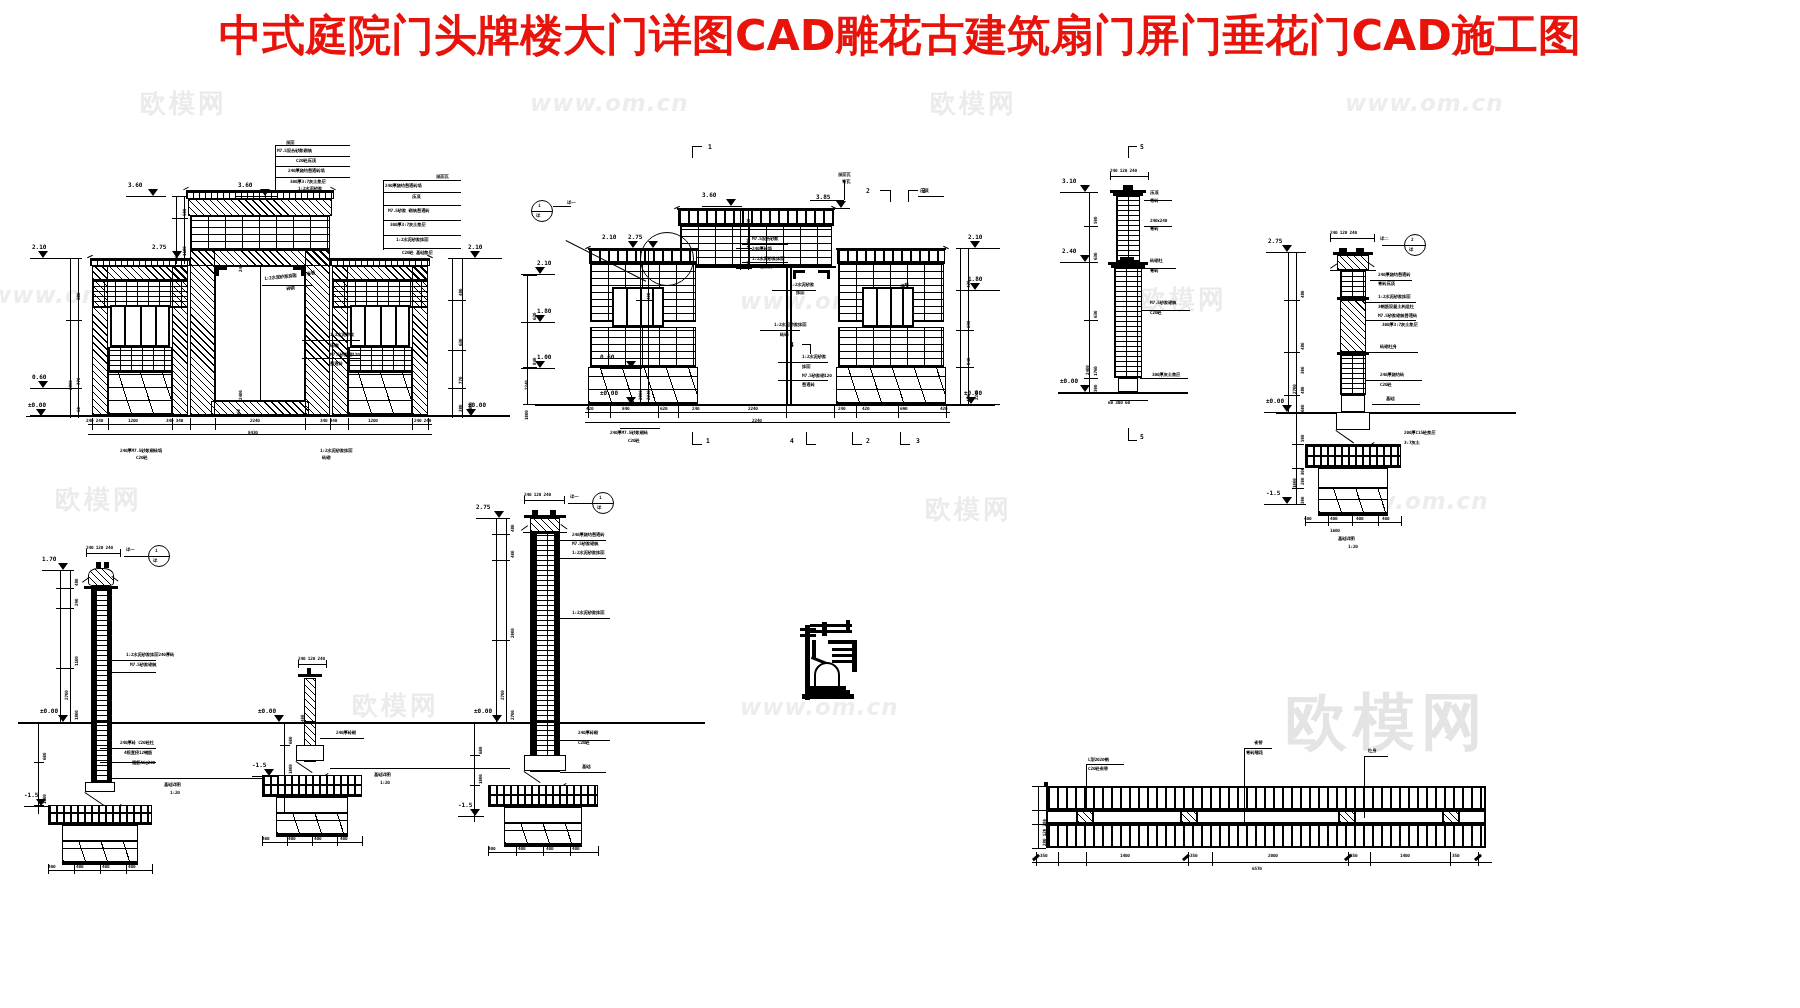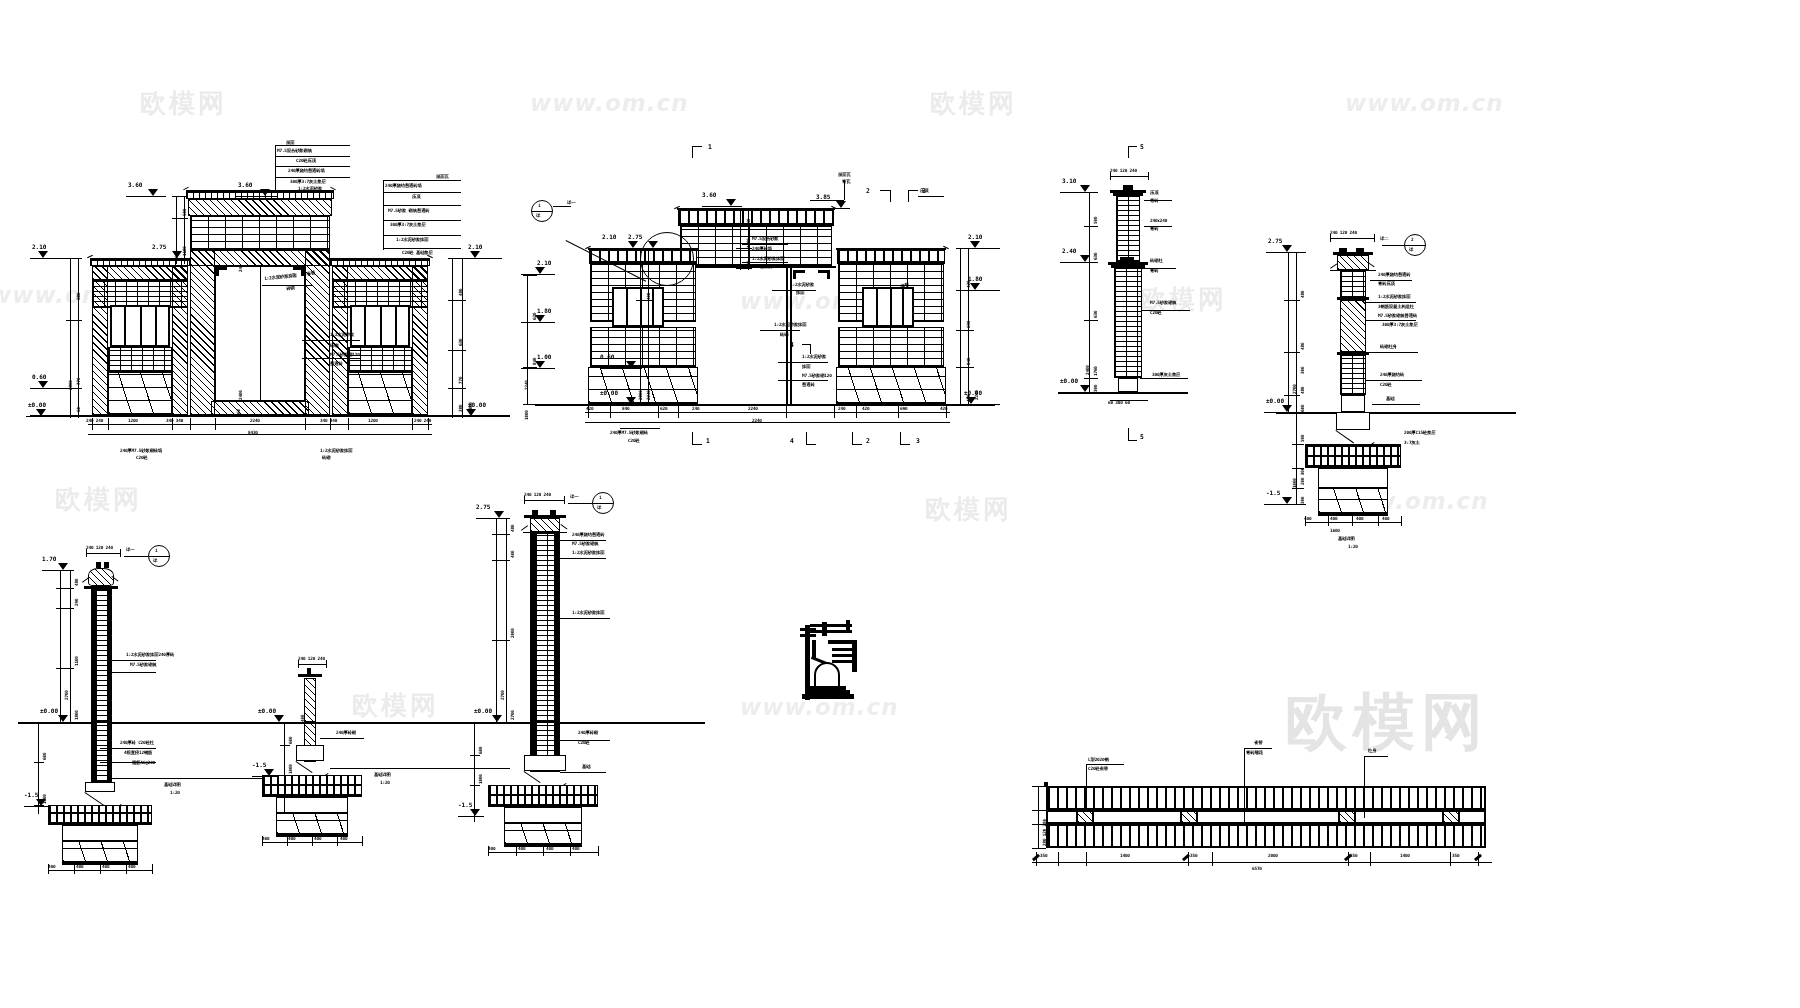--- a/index.html
+++ b/index.html
@@ -94,20 +94,23 @@
   .dcircle{position:absolute;border:1.5px solid #000;border-radius:50%;box-sizing:border-box;}
 
   
   .lead{position:absolute;}
 </style>
 </head>
 <body>
 
 <div id="stage">
 
+  <div id="title-bar">
+    <div id="title-text">中式庭院门头牌楼大门详图CAD雕花古建筑扇门屏门垂花门CAD施工图</div>
+  </div>
 
   <div>
     <div class="wm wm-cn" style="left:140px;top:86px;">欧模网</div>
     <div class="wm wm-url" style="left:530px;top:90px;">www.om.cn</div>
     <div class="wm wm-cn" style="left:930px;top:86px;">欧模网</div>
     <div class="wm wm-url" style="left:1345px;top:90px;">www.om.cn</div>
     <div class="wm wm-url" style="left:-10px;top:282px;">www.om.cn</div>
     <div class="wm wm-url" style="left:740px;top:288px;">www.om.cn</div>
     <div class="wm wm-cn" style="left:1140px;top:282px;">欧模网</div>
     <div class="wm wm-cn" style="left:55px;top:482px;">欧模网</div>

